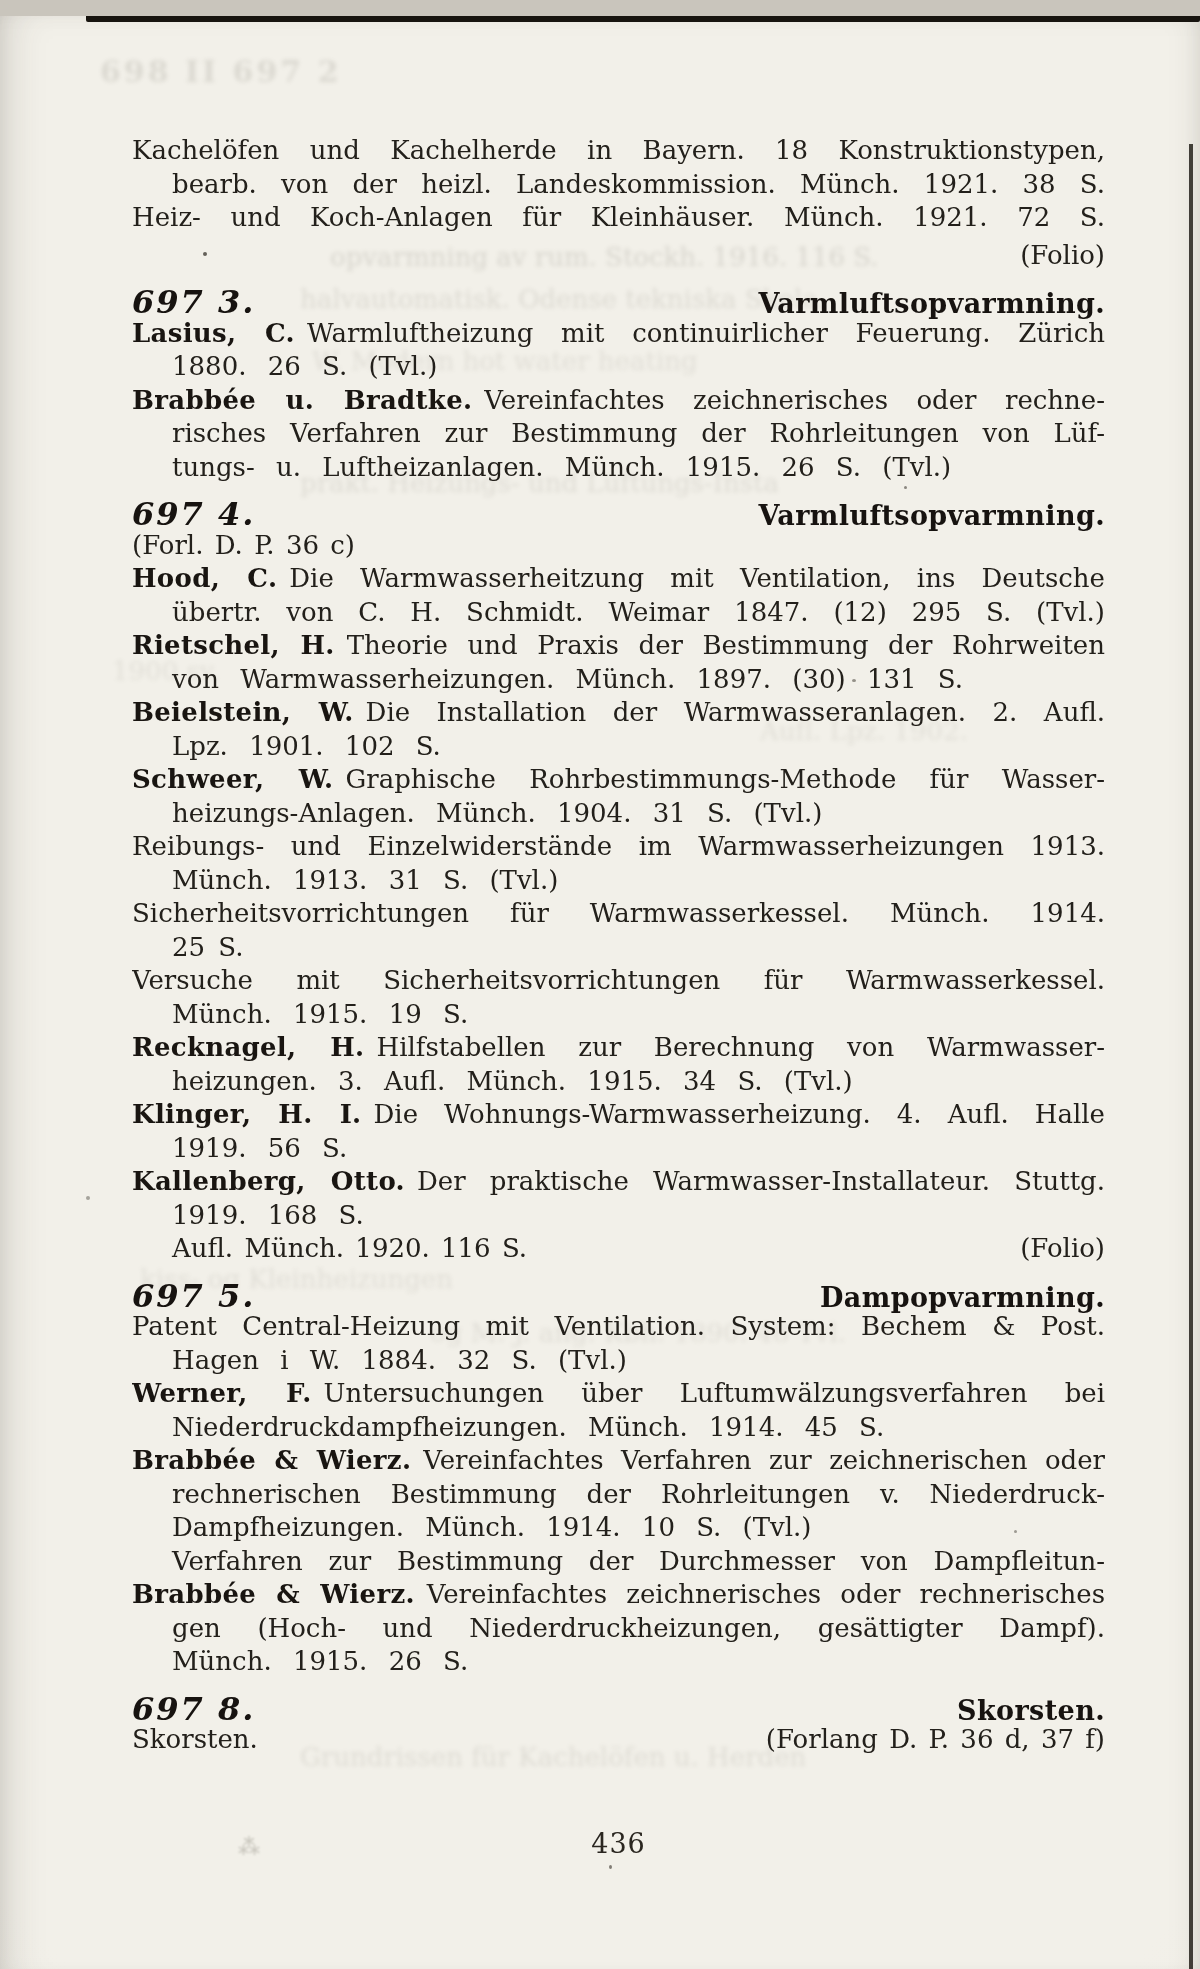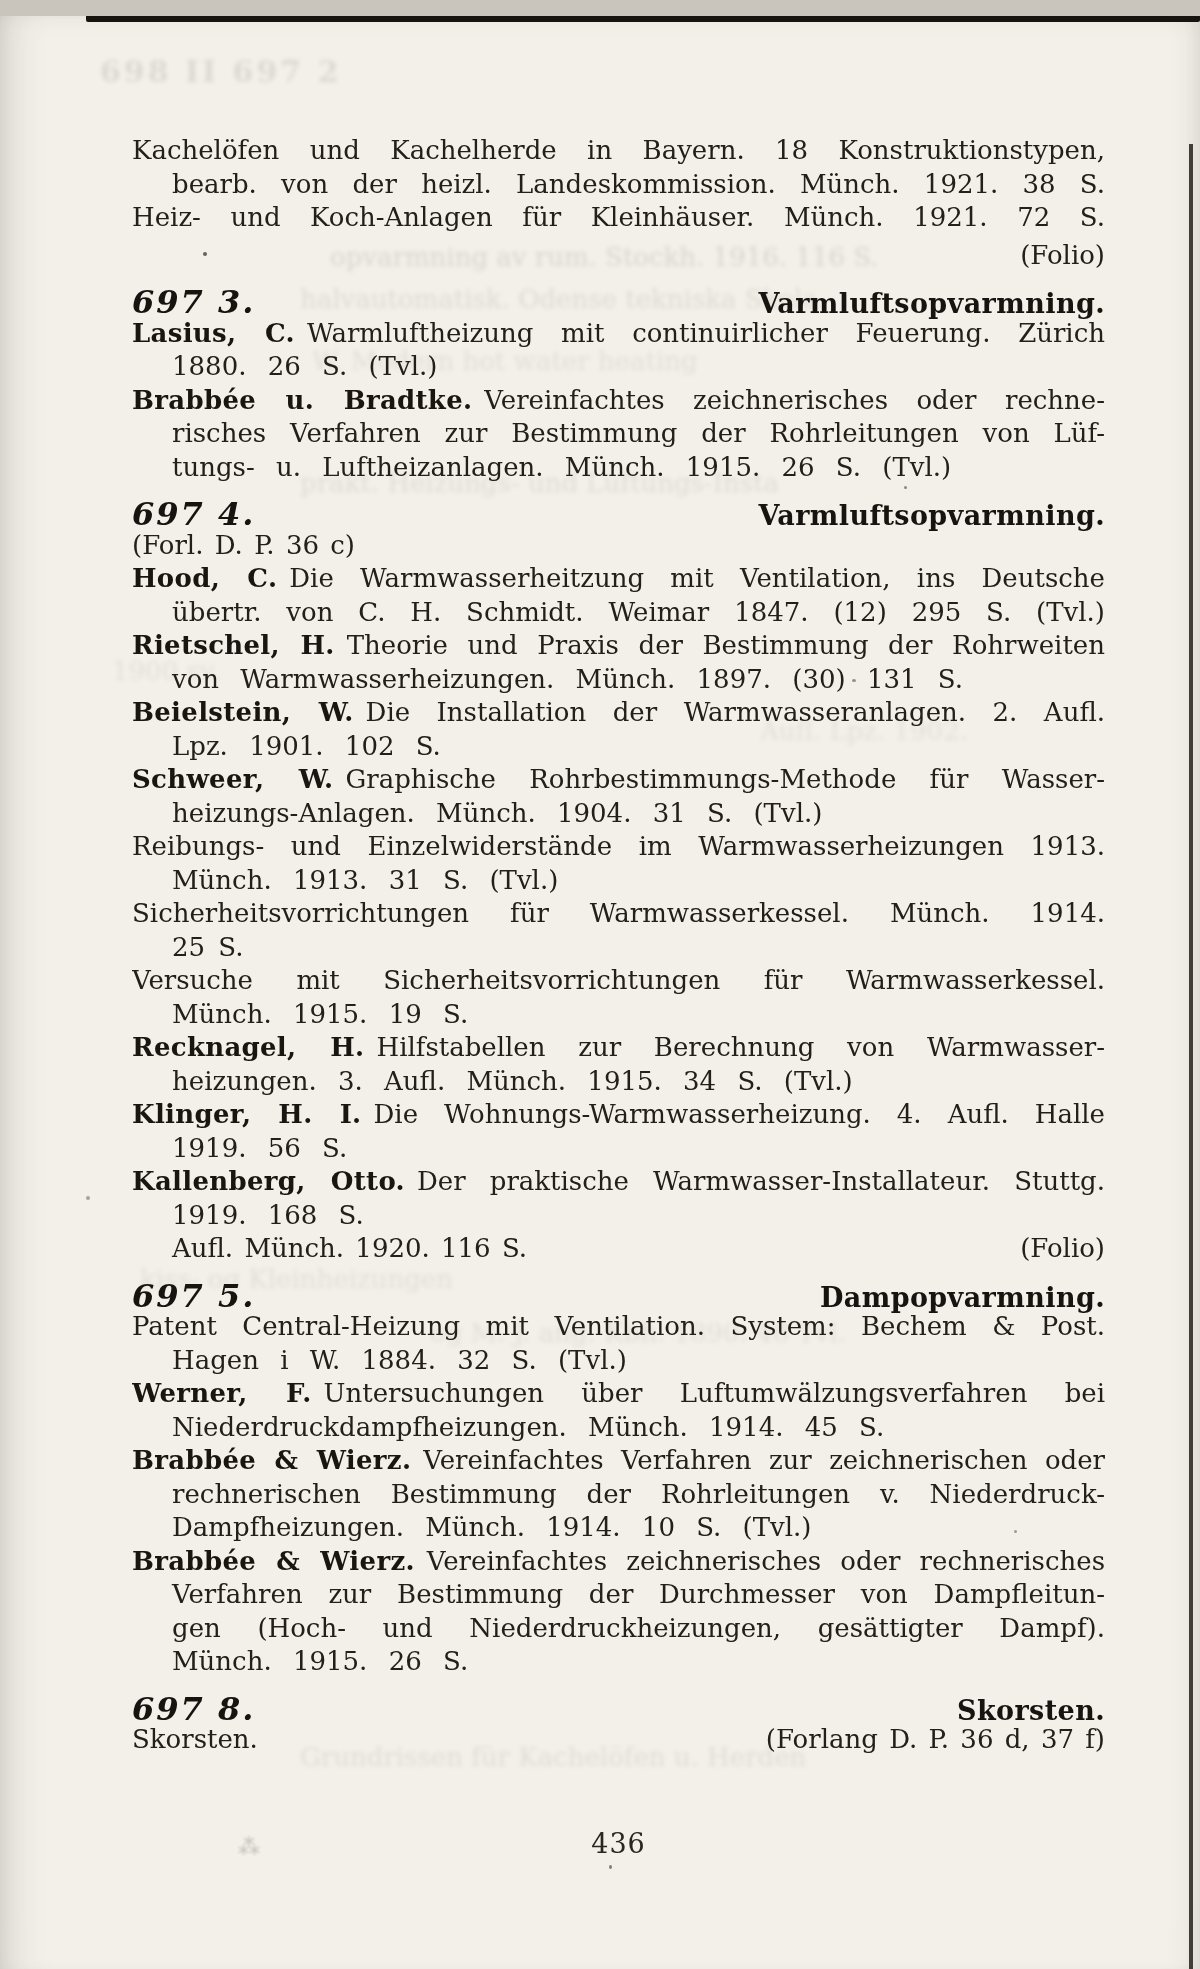--- a/index.html
+++ b/index.html
@@ -144,22 +144,22 @@
       <span class="title">Dampopvarmning.</span>
     </div>
 
     <div class="ln j">Patent Central-Heizung mit Ventilation. System: Bechem &amp; Post.</div>
     <div class="ln in wide">Hagen i W. 1884. 32 S. (Tvl.)</div>
     <div class="ln j"><span class="b">Werner, F.</span><span>Untersuchungen über Luftumwälzungsverfahren bei</span></div>
     <div class="ln in wide">Niederdruckdampfheizungen. Münch. 1914. 45 S.</div>
     <div class="ln j"><span class="b">Brabbée &amp; Wierz.</span><span>Vereinfachtes Verfahren zur zeichnerischen oder</span></div>
     <div class="ln j in">rechnerischen Bestimmung der Rohrleitungen v. Niederdruck-</div>
     <div class="ln in wide">Dampfheizungen. Münch. 1914. 10 S. (Tvl.)</div>
+    <div class="ln j in">Verfahren zur Bestimmung der Durchmesser von Dampfleitun-</div>
     <div class="ln j"><span class="b">Brabbée &amp; Wierz.</span><span>Vereinfachtes zeichnerisches oder rechnerisches</span></div>
-    <div class="ln j in">Verfahren zur Bestimmung der Durchmesser von Dampfleitun-</div>
     <div class="ln j in">gen (Hoch- und Niederdruckheizungen, gesättigter Dampf).</div>
     <div class="ln in wide">Münch. 1915. 26 S.</div>
 
     <div class="head">
       <span class="num">697 8.</span>
       <span class="title">Skorsten.</span>
     </div>
 
     <div class="ln flexline">
       <span>Skorsten.</span>

